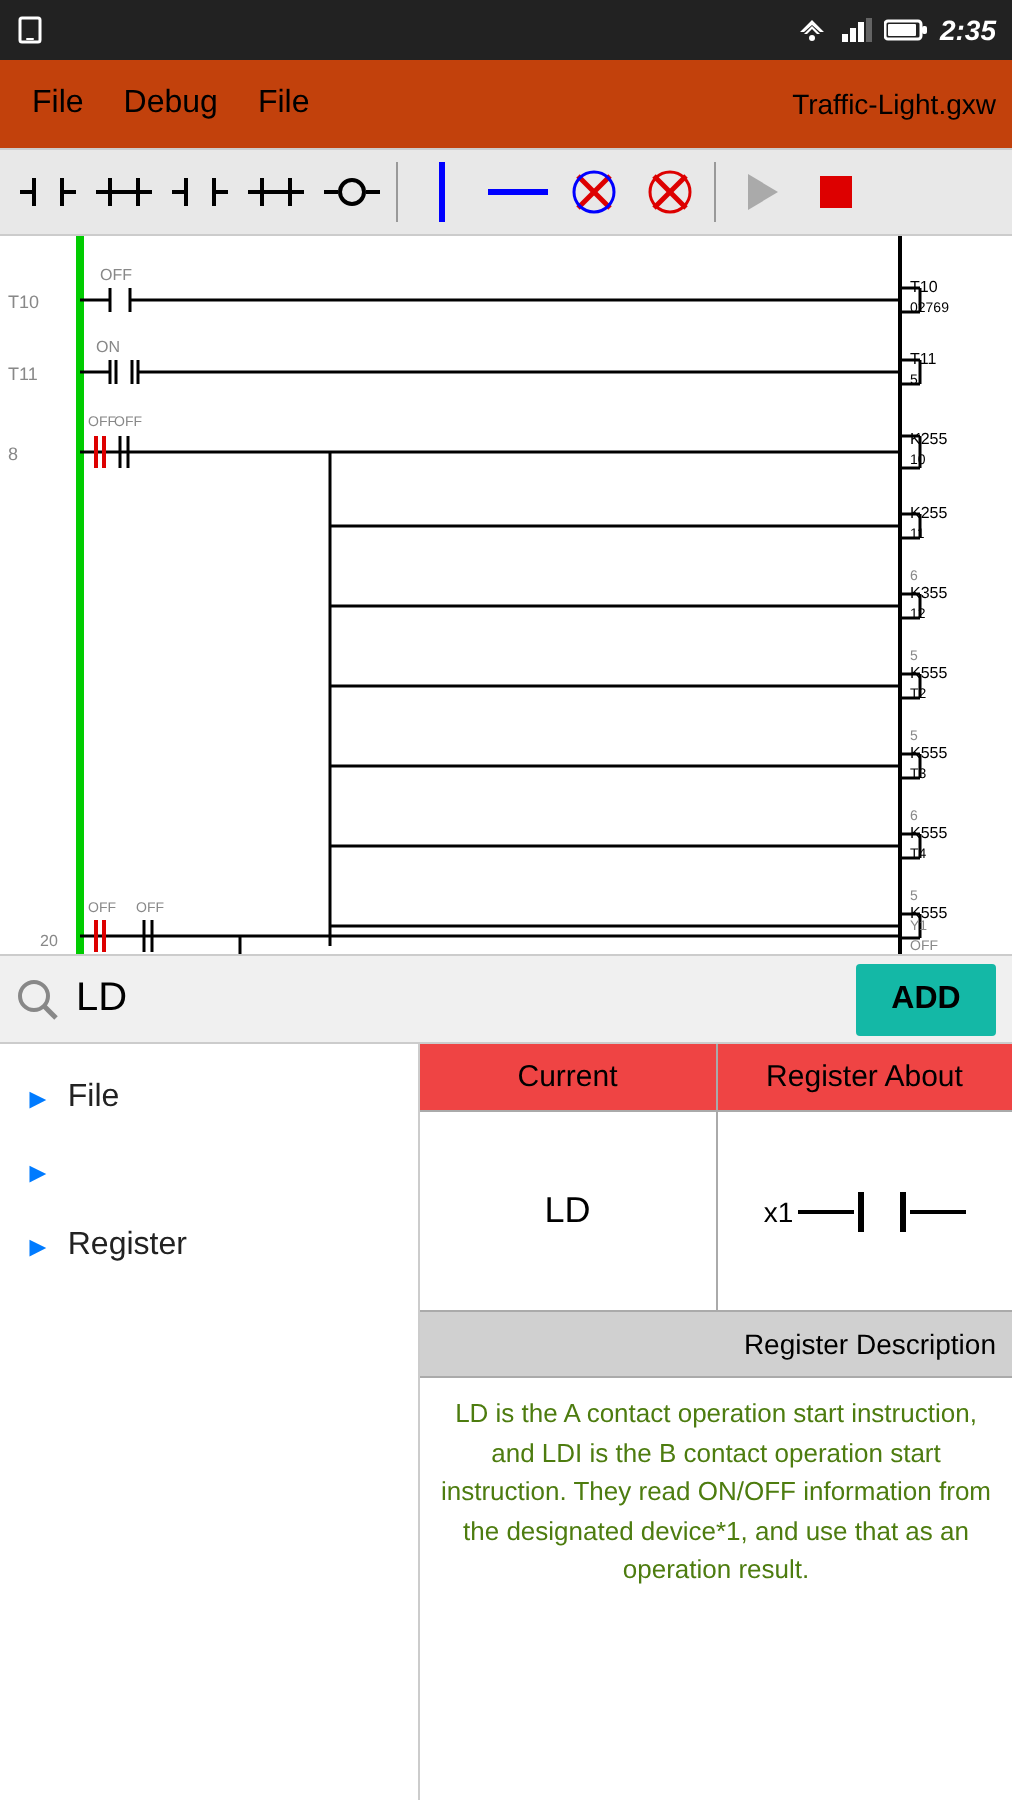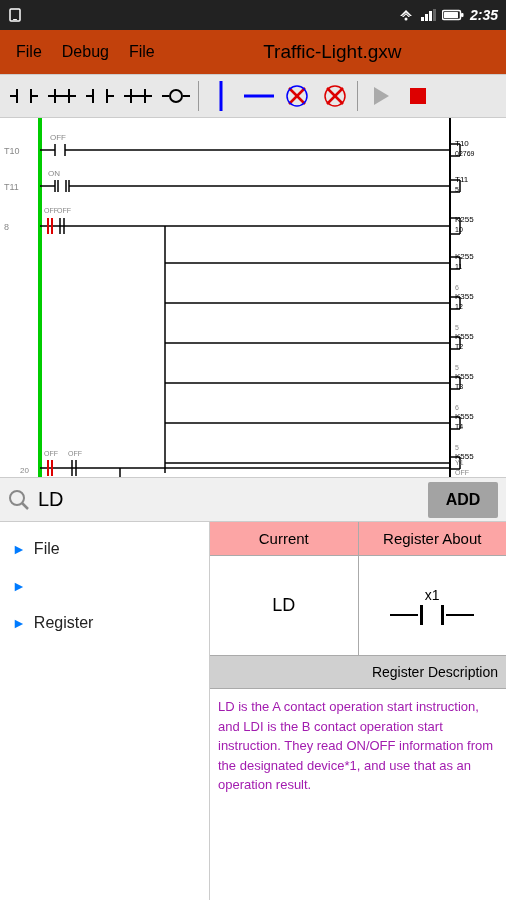--- a/index.html
+++ b/index.html
@@ -38,22 +38,22 @@
       gap: 4px;
     }
     .menu-item {
       font-size: 16px;
       color: #000;
       padding: 4px 8px;
       cursor: pointer;
     }
     .menu-title {
       flex: 1;
-      text-align: center;
-      font-size: 19px;
+      text-align: right;
+      font-size: 14px;
       color: #000;
     }
 
     
     .toolbar {
       width: 506px;
       height: 44px;
       background: #e8e8e8;
       display: flex;
       align-items: center;
@@ -106,21 +106,21 @@
       height: 32px;
       border: none;
       background: transparent;
       font-size: 20px;
       color: #000;
       outline: none;
     }
     .add-btn {
       width: 70px;
       height: 36px;
-      background: #a3a3a3;
+      background: #14b8a6;
       border: none;
       font-size: 16px;
       font-weight: bold;
       cursor: pointer;
       border-radius: 2px;
     }
 
     
     .bottom-panel {
       width: 506px;
@@ -156,21 +156,21 @@
     }
 
     
     .right-content {
       flex: 1;
       display: flex;
       flex-direction: column;
     }
     .table-header {
       display: flex;
-      background: #fca5a5;
+      background: #ef4444;
       border-bottom: 1px solid #aaa;
     }
     .th-cell {
       flex: 1;
       text-align: center;
       padding: 8px 4px;
       font-size: 15px;
       color: #000;
       border-right: 1px solid #aaa;
     }
@@ -189,21 +189,21 @@
       justify-content: center;
       padding: 8px 4px;
       font-size: 18px;
       color: #000;
       border-right: 1px solid #aaa;
     }
     .td-cell:last-child { border-right: none; }
 
     .register-symbol {
       display: flex;
-      flex-direction: column;
+      flex-direction: row;
       align-items: center;
       gap: 2px;
     }
     .symbol-x1 { font-size: 14px; }
     .symbol-contact {
       display: flex;
       align-items: center;
       gap: 2px;
     }
     .contact-line {
@@ -221,22 +221,23 @@
       background: #d0d0d0;
       padding: 8px;
       text-align: right;
       font-size: 14px;
       color: #000;
       border-bottom: 1px solid #aaa;
     }
     .desc-body {
       padding: 8px;
       font-size: 13px;
-      color: #a21caf;
+      color: #4d7c0f;
       line-height: 1.5;
+      text-align: center;
     }
 
     
     .ladder-svg {
       position: absolute;
       top: 0; left: 0;
     }
   </style>
 </head>
 <body>

